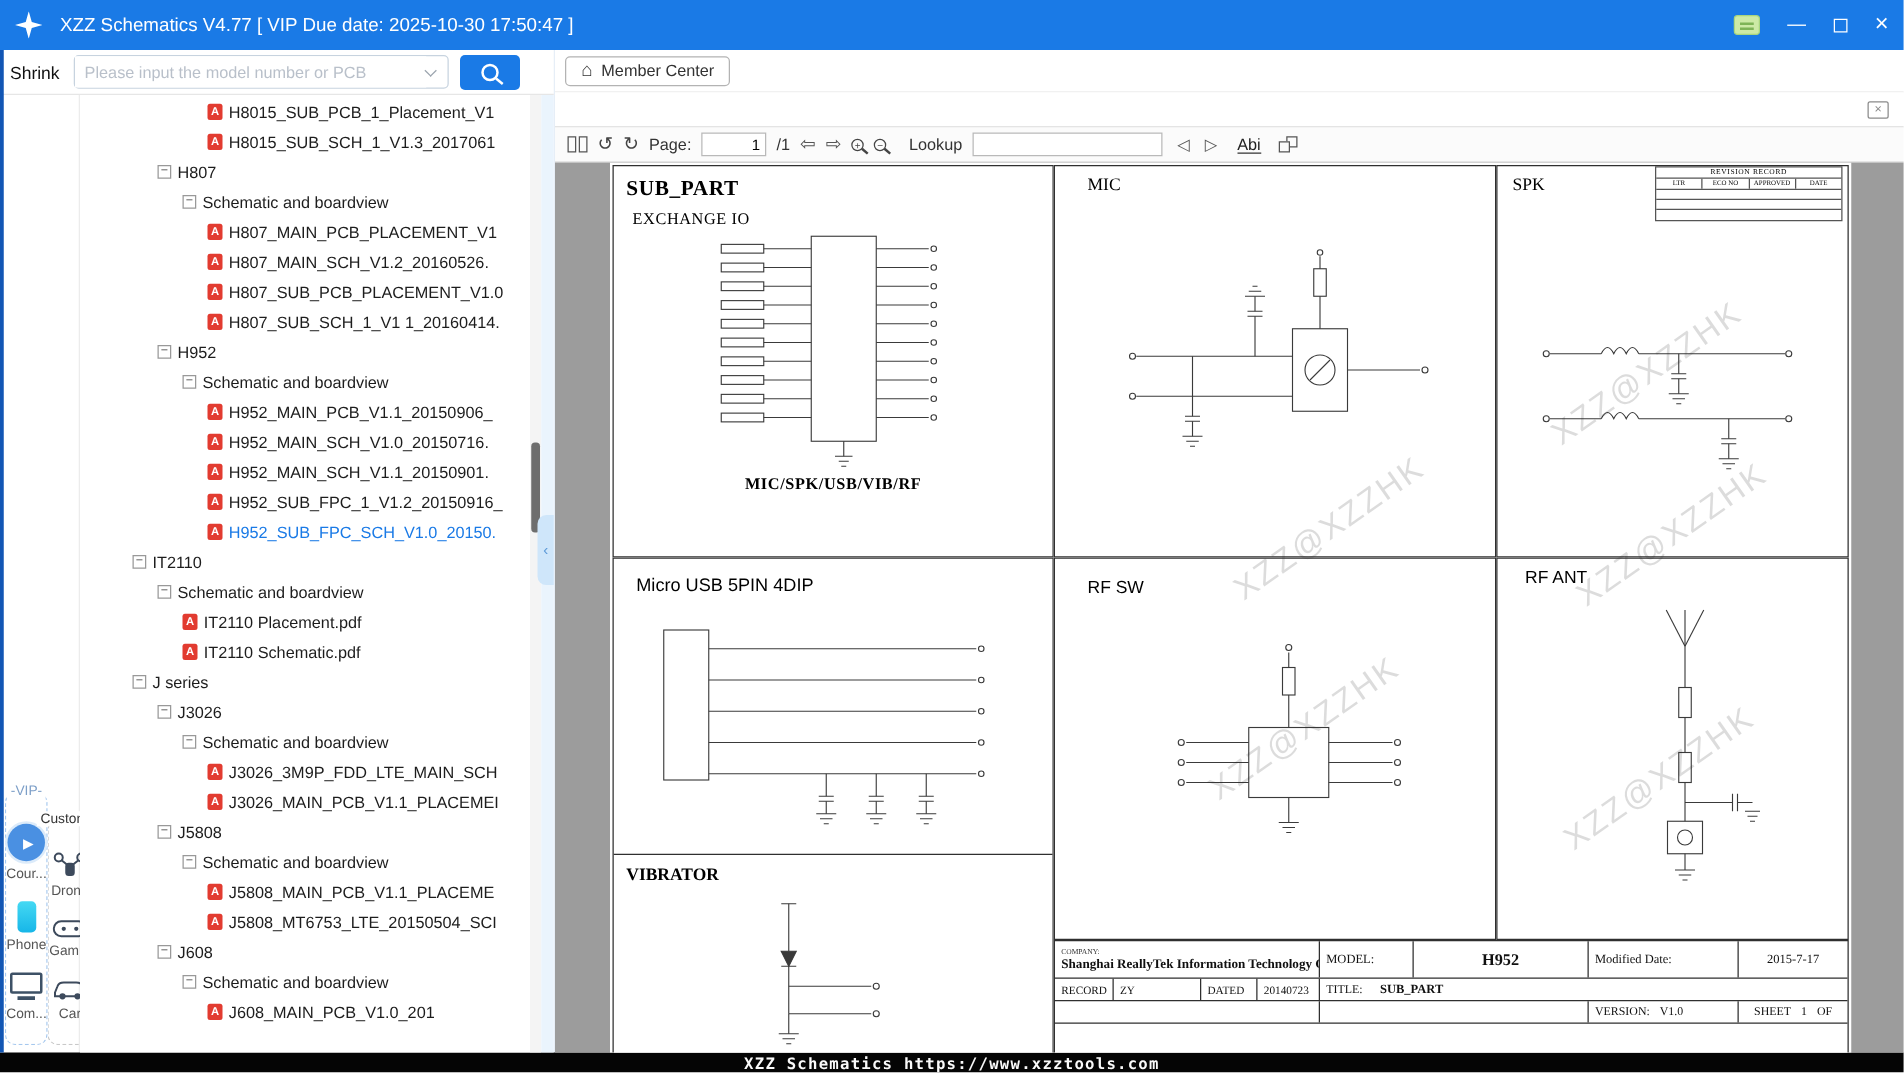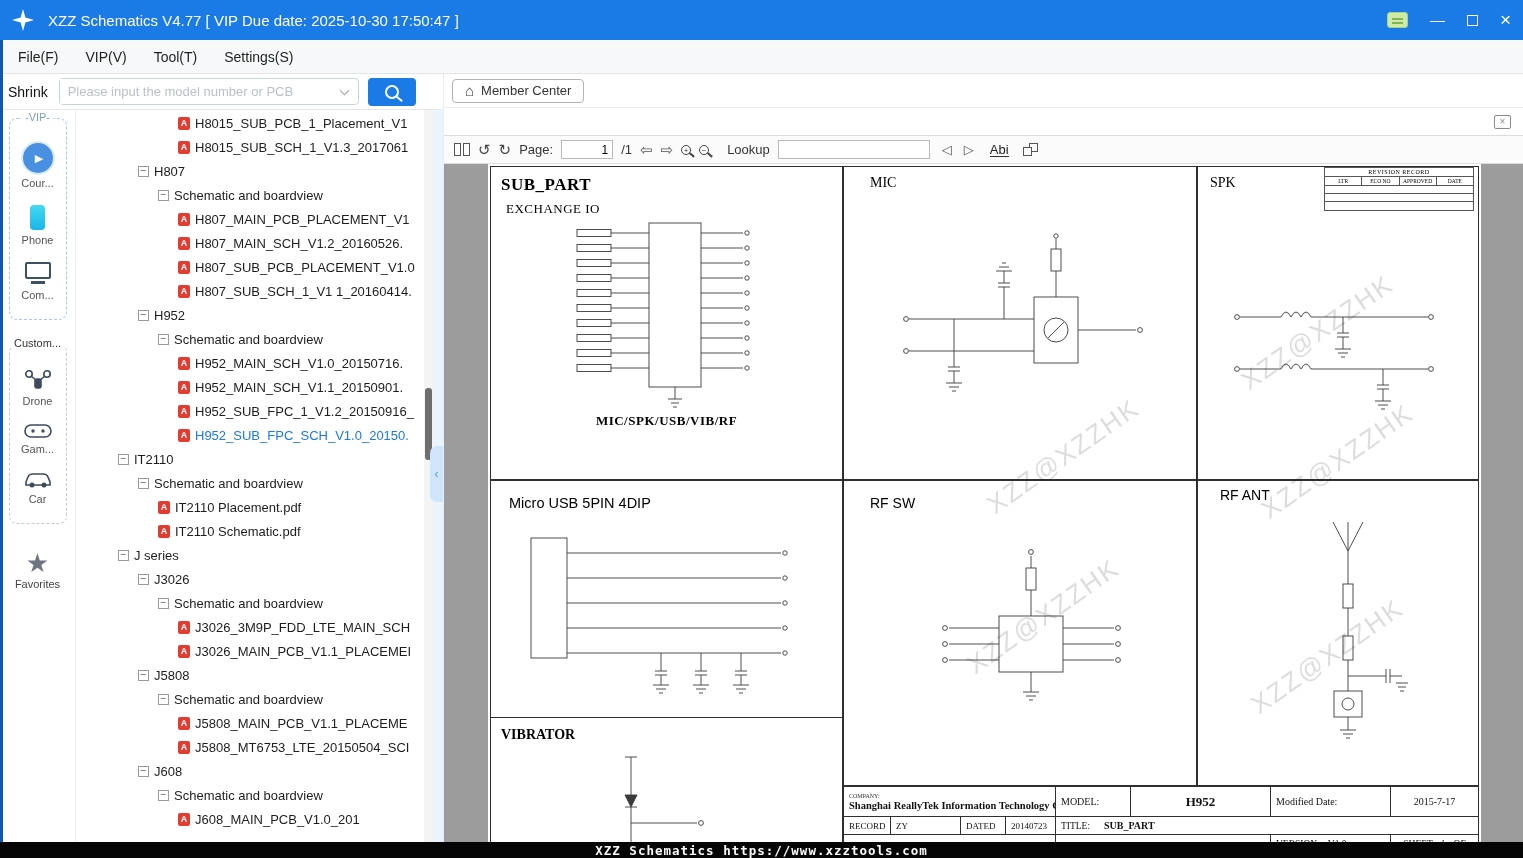--- a/index.html
+++ b/index.html
@@ -37,21 +37,21 @@
   .search-btn { width:48px; height:28px; background:#1a7ae6; border:none; border-radius:4px; display:flex; align-items:center; justify-content:center; cursor:pointer; }
   .mag { width:10px; height:10px; border:1.6px solid #444; border-radius:50%; position:relative; display:inline-block; }
   .mag::after { content:""; position:absolute; width:6px; height:1.6px; background:#444; right:-5px; bottom:-2px; transform:rotate(40deg); }
   .mag .pm { position:absolute; left:0; top:0; width:100%; text-align:center; font-size:8px; color:#444; line-height:9px; }
   .mag-lg { width:14px; height:14px; border:2px solid #fff; }
   .mag-lg::after { background:#fff; width:7px; height:2px; right:-6px; bottom:-3px; }
 
   .left-body { flex:1; display:flex; min-height:0; }
 
   
-  .sidebar { width:76px; flex:none; border-right:1px solid #ececec; padding:6px 4px; display:flex; flex-direction:column; align-items:center; }
+  .sidebar { width:64px; flex:none; border-right:1px solid #ececec; padding:6px 4px; display:flex; flex-direction:row; align-items:flex-end; }
   .side-group { width:58px; border-radius:8px; position:relative; padding:16px 0 10px; display:flex; flex-direction:column; align-items:center; }
   .side-group.vip { border:1px dashed #a6c8ee; margin-top:2px; }
   .side-group.custom { border:1px dashed #c9c9c9; margin-top:24px; }
   .group-label { position:absolute; top:-8px; left:50%; transform:translateX(-50%); background:#fff; padding:0 3px; font-size:11px; white-space:nowrap; }
   .vip .group-label { color:#7d9fc8; }
   .custom .group-label { color:#333; }
   .side-item { display:flex; flex-direction:column; align-items:center; gap:4px; margin:8px 0; width:100%; }
   .side-label { font-size:11px; color:#555; max-width:56px; overflow:hidden; white-space:nowrap; }
   .play-circle { width:30px; height:30px; border-radius:50%; background:#4a90e2; color:#fff; font-size:11px; display:flex; align-items:center; justify-content:center; padding-left:3px; box-shadow:0 0 0 2px #dcebfa; }
   .phone-shape { width:15px; height:25px; border-radius:4px; background:linear-gradient(180deg,#45d9f3,#17b6e8); }
@@ -171,27 +171,20 @@
     <div class="win-controls">
       <span class="card-ic"></span>
       <span class="minb">—</span>
       <span class="maxb">
           <i></i>
         </span>
       <span class="closeb">×</span>
     </div>
   </div>
 
-  <div class="menubar">
-
-  <span class="menu-item">File(F)</span>
-      <span class="menu-item">VIP(V)</span>
-      <span class="menu-item">Tool(T)</span>
-      <span class="menu-item">Settings(S)</span>
-    </div>
 
   <div class="body">
 
     <div class="left-col">
       <div class="left-toolbar">
         <span class="shrink">Shrink</span>
         <div class="search-box">
           <input placeholder="Please input the model number or PCB" style="">
           <span class="chev"></span>
         </div>
@@ -313,20 +306,25 @@
 
                 <span class="tree-label">H952</span>
               </div>
 
               <div class="tree-row t-folder" style="padding-left: 82px;">
                 <span class="toggle">−</span>
 
                 <span class="tree-label">Schematic and boardview</span>
               </div>
 
+              <div class="tree-row t-pdf" style="padding-left: 102px;">
+
+                <span class="pdf-ico"></span>
+                <span class="tree-label">H952_MAIN_PCB_V1.1_20150906_</span>
+              </div>
 
               <div class="tree-row t-pdf" style="padding-left: 102px;">
 
                 <span class="pdf-ico"></span>
                 <span class="tree-label">H952_MAIN_SCH_V1.0_20150716.</span>
               </div>
 
               <div class="tree-row t-pdf" style="padding-left: 102px;">
 
                 <span class="pdf-ico"></span>

